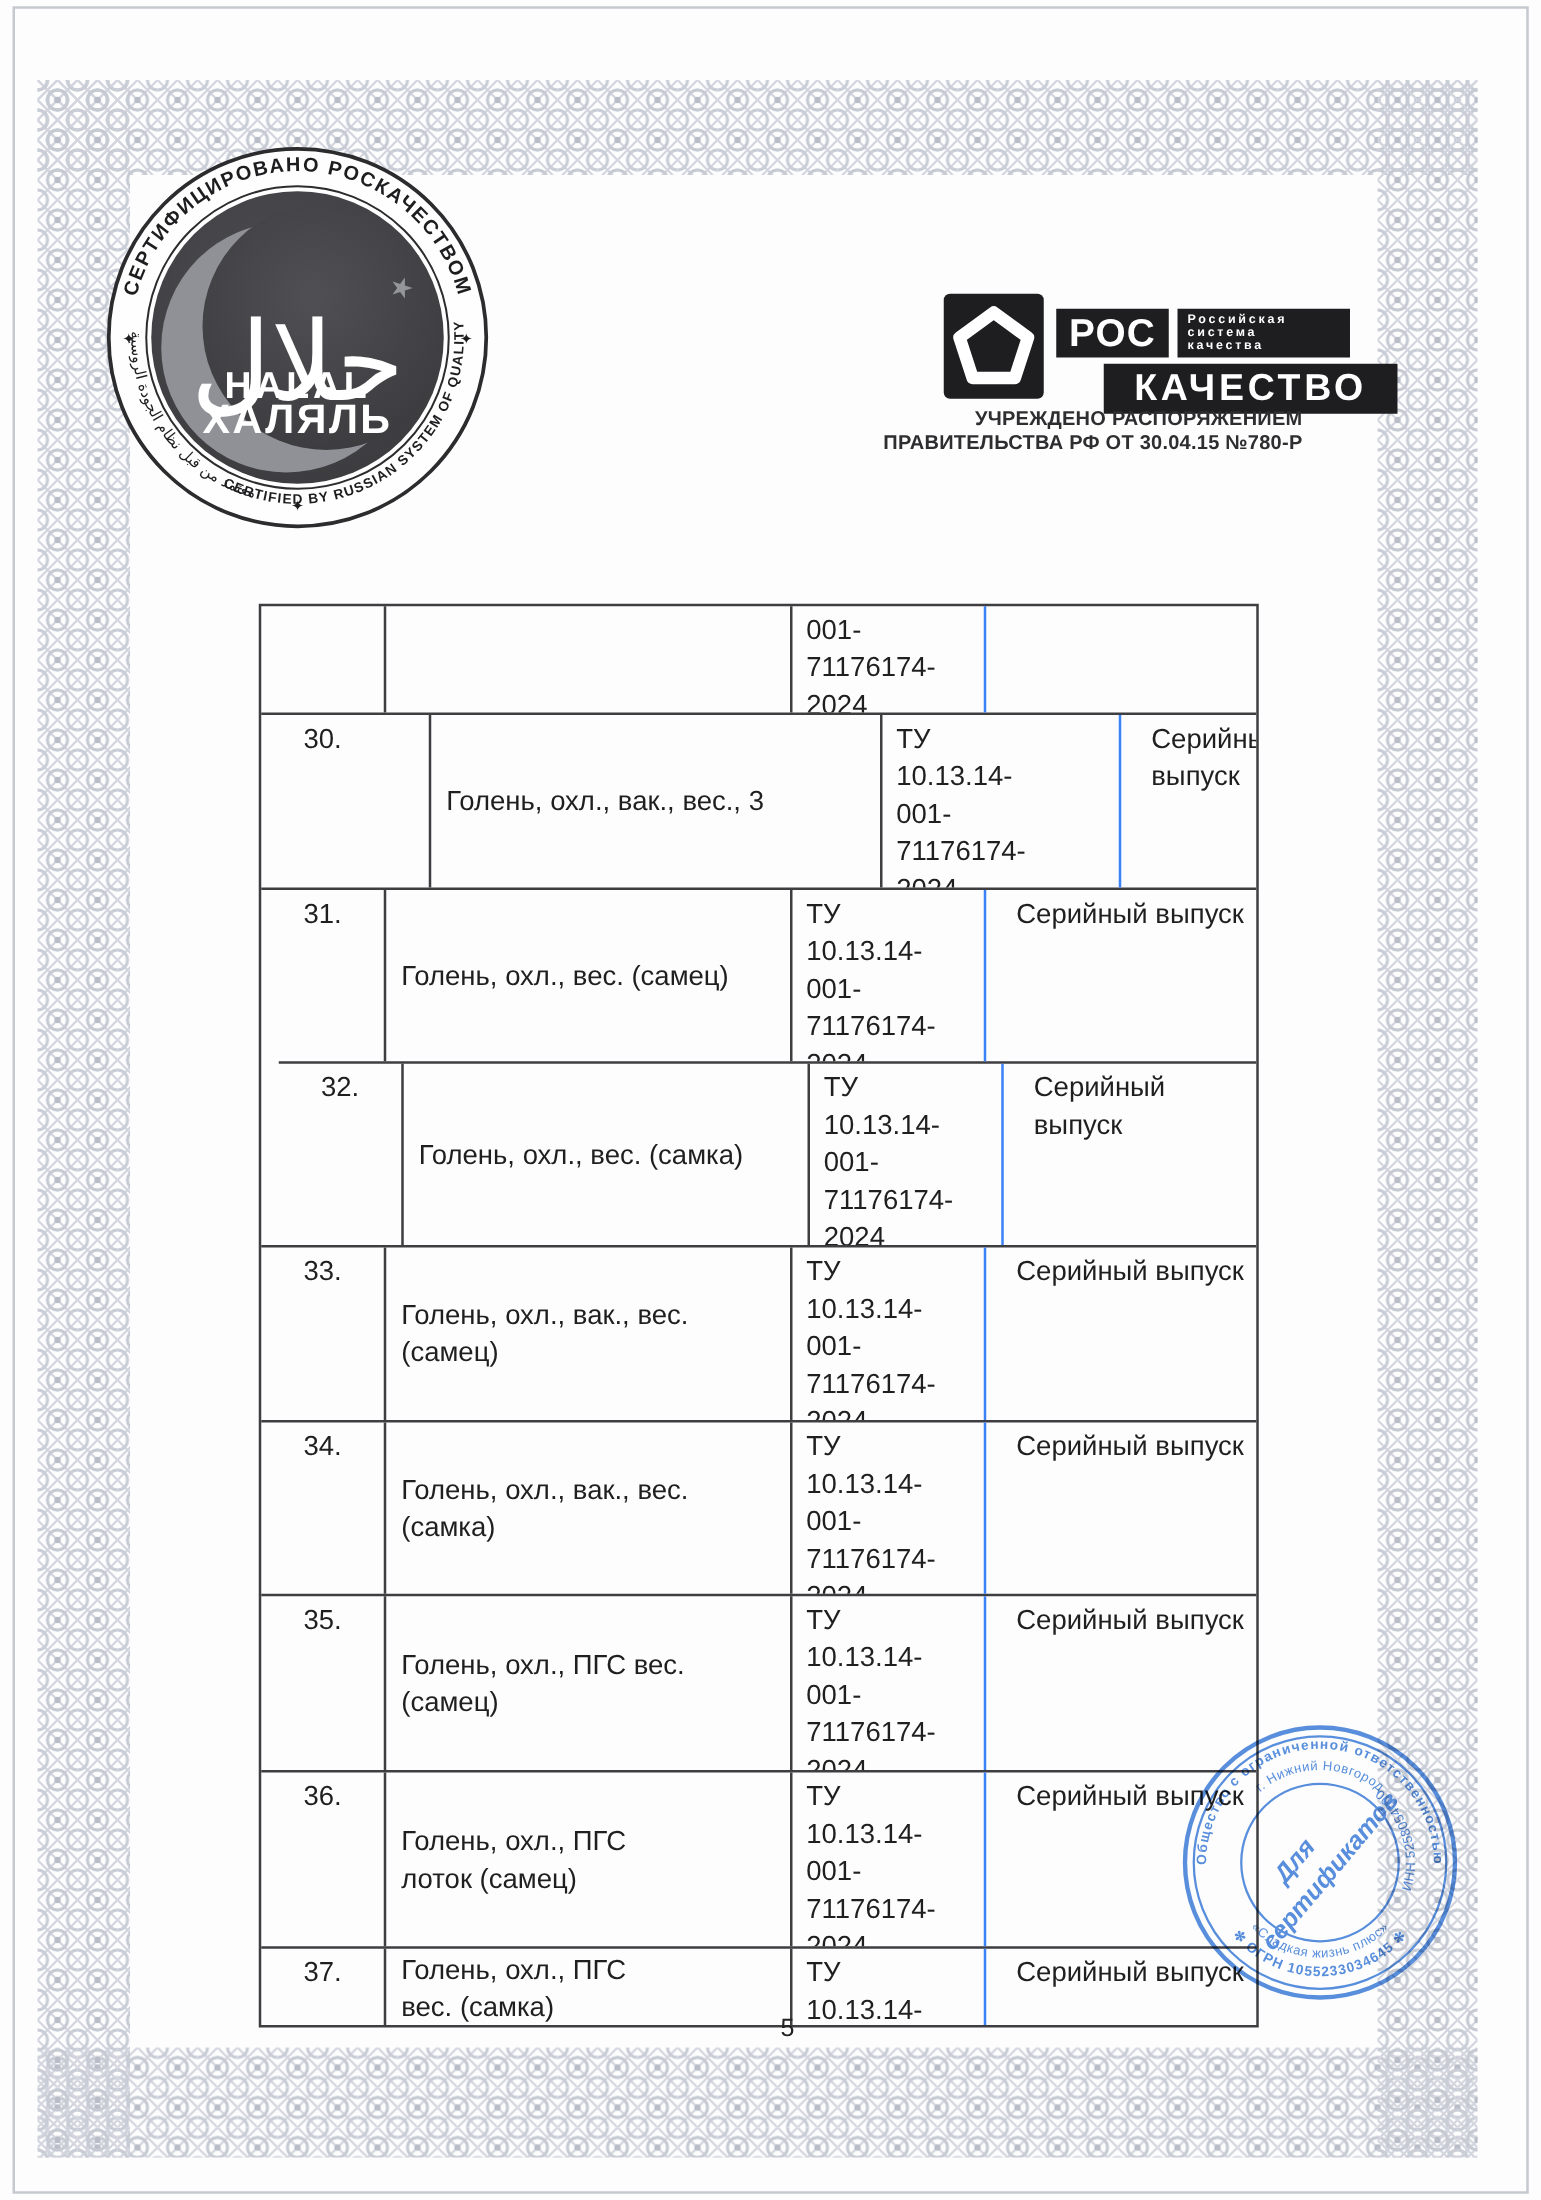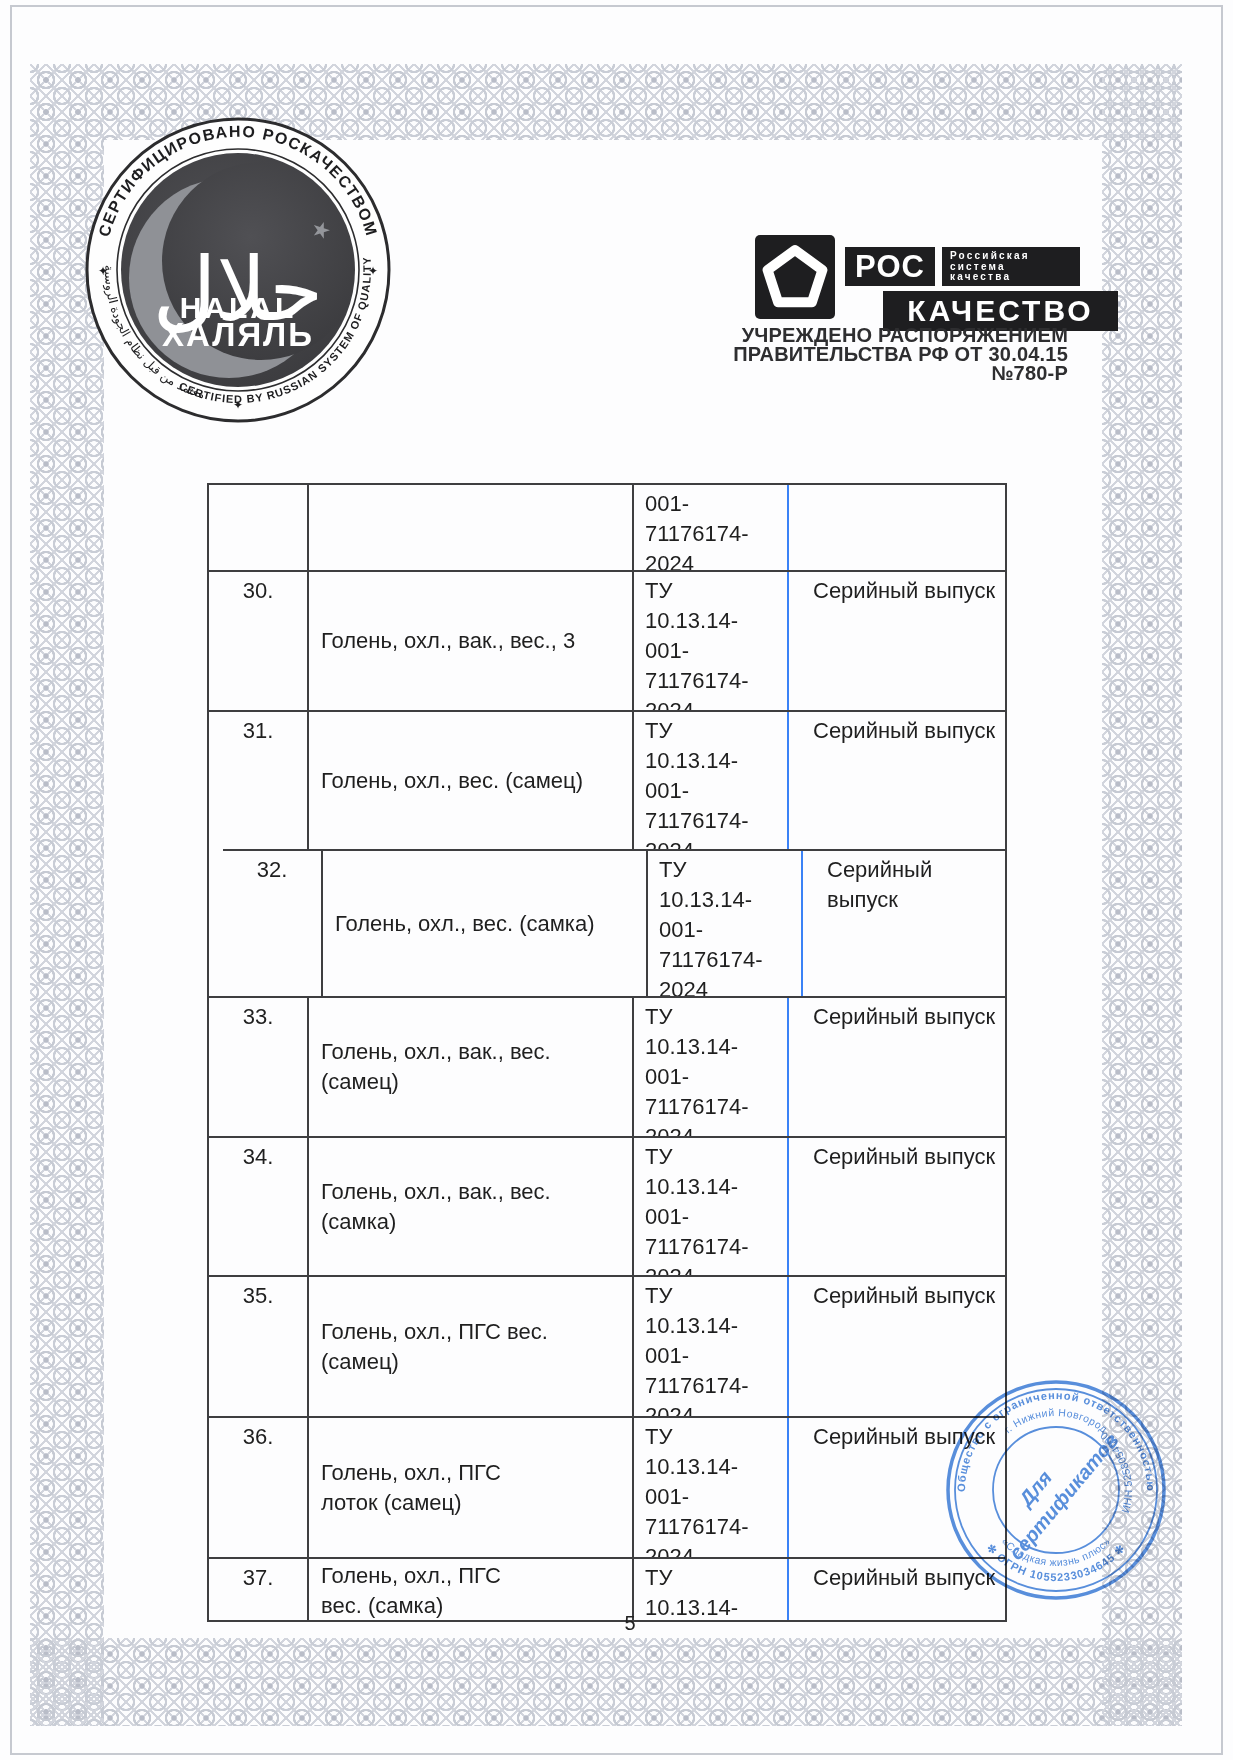--- a/index.html
+++ b/index.html
@@ -37,22 +37,22 @@
   .rk-logo{position:absolute;left:755px;top:235px;display:flex;gap:10px;}
   .rk-pent-box{width:80px;height:84px;background:#1e1e20;border-radius:5px;display:flex;align-items:center;justify-content:center;}
   .rk-right{display:flex;flex-direction:column;gap:5px;}
   .rk-row1{display:flex;gap:7px;margin-top:12px;}
   .rk-ros{width:90px;height:39px;background:#1e1e20;color:#fff;font-weight:700;font-size:31px;
           display:flex;align-items:center;justify-content:center;letter-spacing:1px;}
   .rk-tagline{width:138px;height:39px;background:#1e1e20;color:#fff;box-sizing:border-box;
           padding:4px 0 0 8px;font-size:10px;font-weight:700;letter-spacing:2.2px;line-height:10.5px;}
   .rk-kachestvo{width:235px;height:40px;background:#1e1e20;color:#fff;font-weight:700;font-size:30px;
           display:flex;align-items:center;justify-content:center;letter-spacing:3px;margin-left:38px;}
-  .rk-decree{position:absolute;left:676px;top:326px;width:392px;text-align:right;
-          font-size:20px;font-weight:700;color:#2e2e30;line-height:19px;letter-spacing:.2px;}
+  .rk-decree{position:absolute;left:650px;top:326px;width:392px;text-align:right;
+          font-size:16px;font-weight:700;color:#2e2e30;line-height:19px;letter-spacing:.2px;}
 
   
   .product-table{
     position:absolute;left:207px;top:483px;width:800px;box-sizing:border-box;
     border:2px solid #3e3e40;font-size:22px;line-height:30px;color:#1f1f1f;background:rgba(255,255,255,.0);
   }
   .trow{display:flex;box-sizing:border-box;}
   .trow + .trow{border-top:2px solid #3e3e40;}
   .cell{box-sizing:border-box;overflow:hidden;}
   .c-num{width:98px;text-align:center;padding-top:4px;}
@@ -149,21 +149,21 @@
       <div class="cell c-prod"></div>
       <div class="cell c-doc">
           <div class="dline">001-</div>
           <div class="dline">71176174-</div>
           <div class="dline">2024</div>
         </div>
       <div class="cell c-serial">
         <span class="serialtext"></span>
       </div>
     </div>
-      <div class="trow" style="height: 140px;">
+      <div class="trow" style="height: 140px; gap: 36px;">
       <div class="cell c-num">
         <span class="numtext">30.</span>
       </div>
       <div class="cell c-prod">
           <div class="pline">Голень, охл., вак., вес., 3</div>
         </div>
       <div class="cell c-doc">
           <div class="dline">ТУ</div>
           <div class="dline">10.13.14-</div>
           <div class="dline">001-</div>

